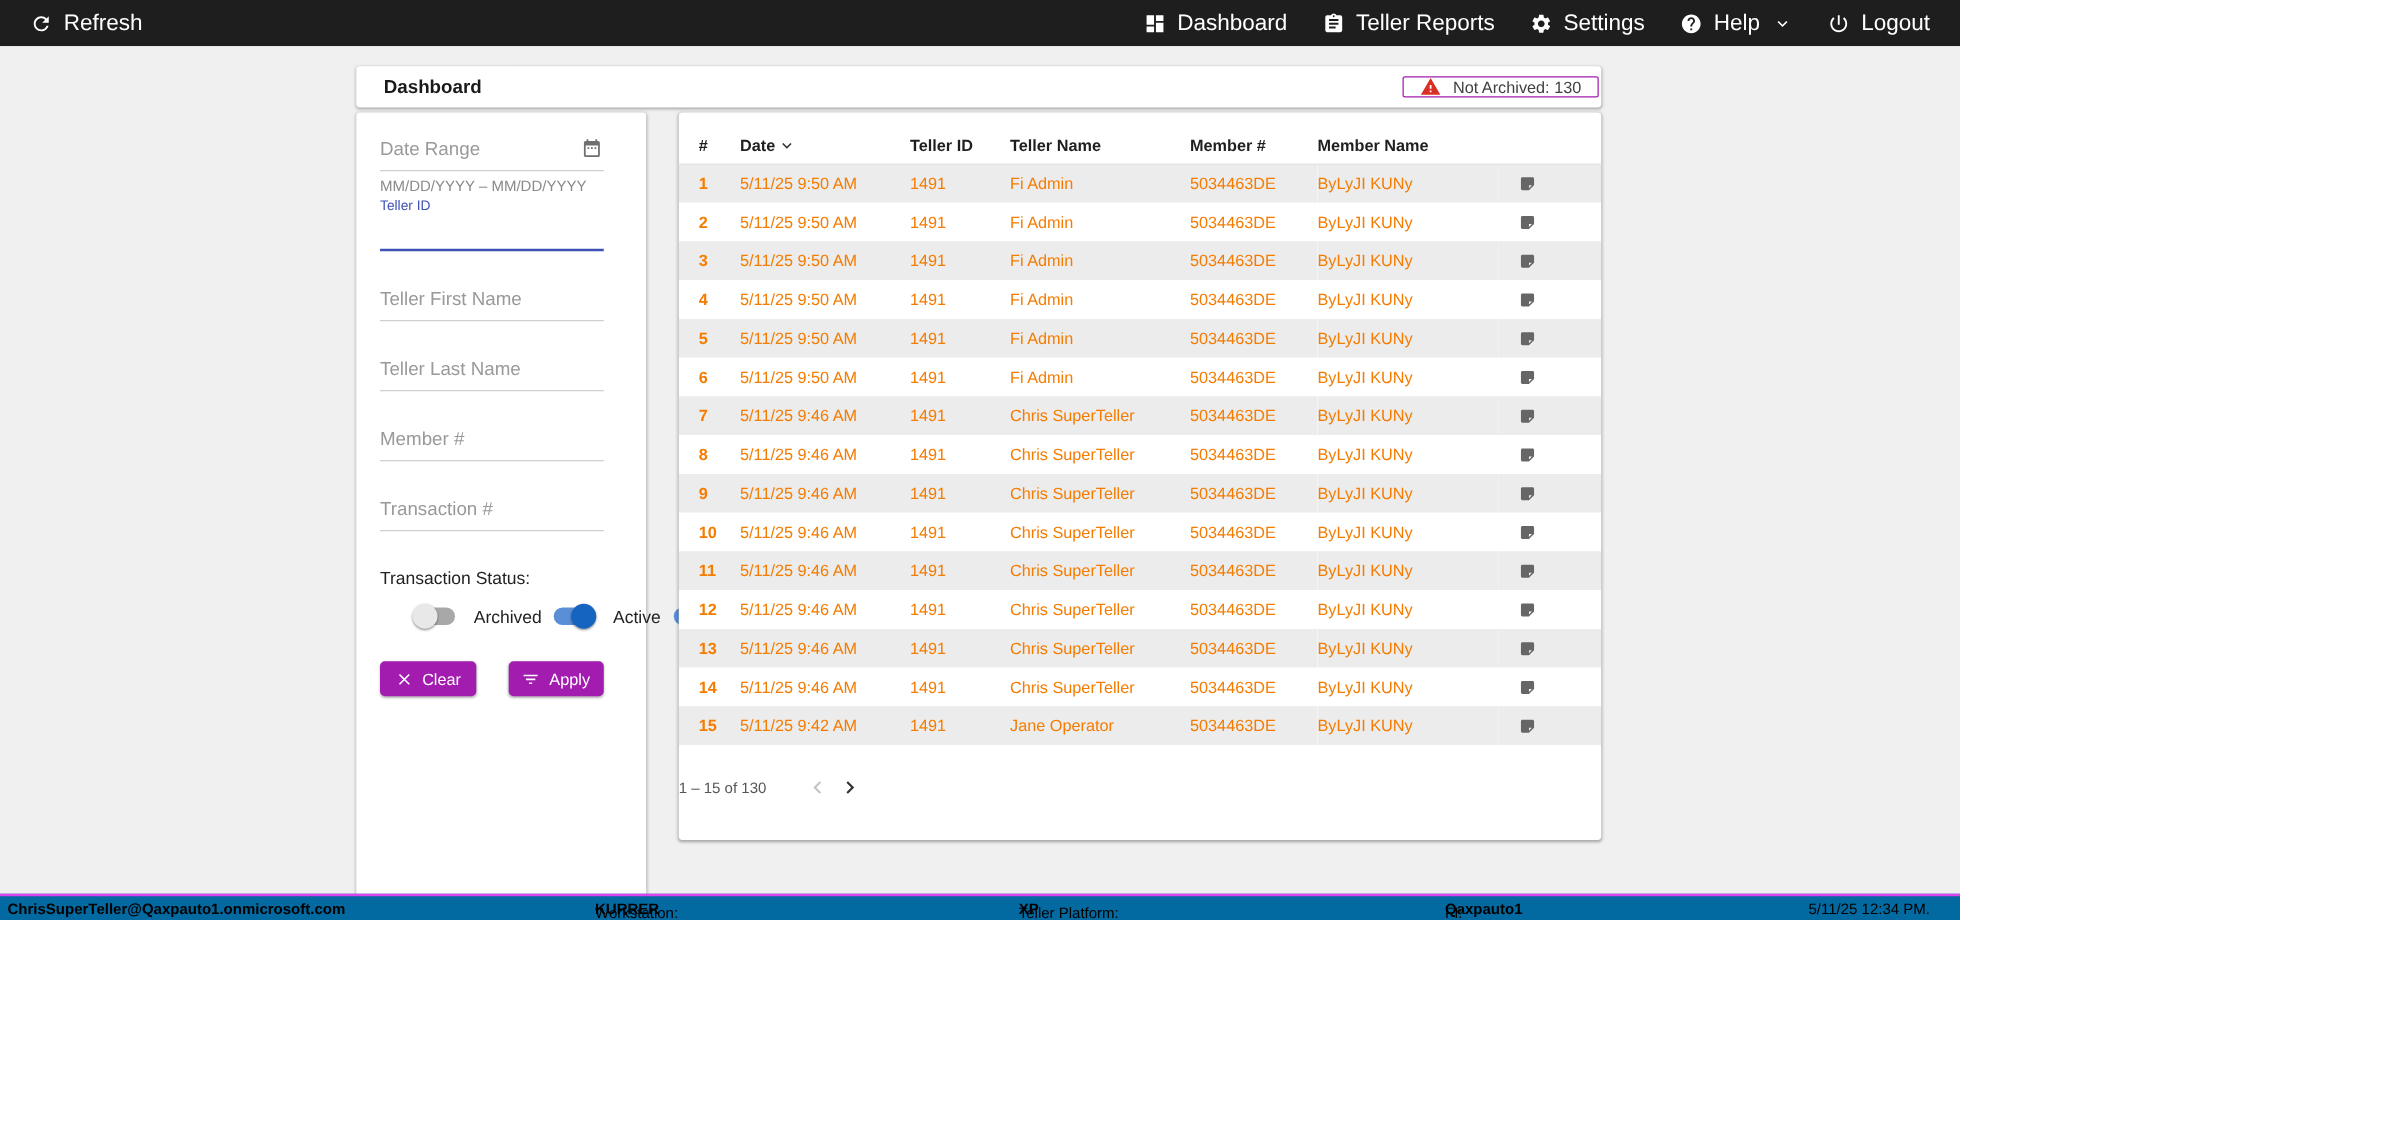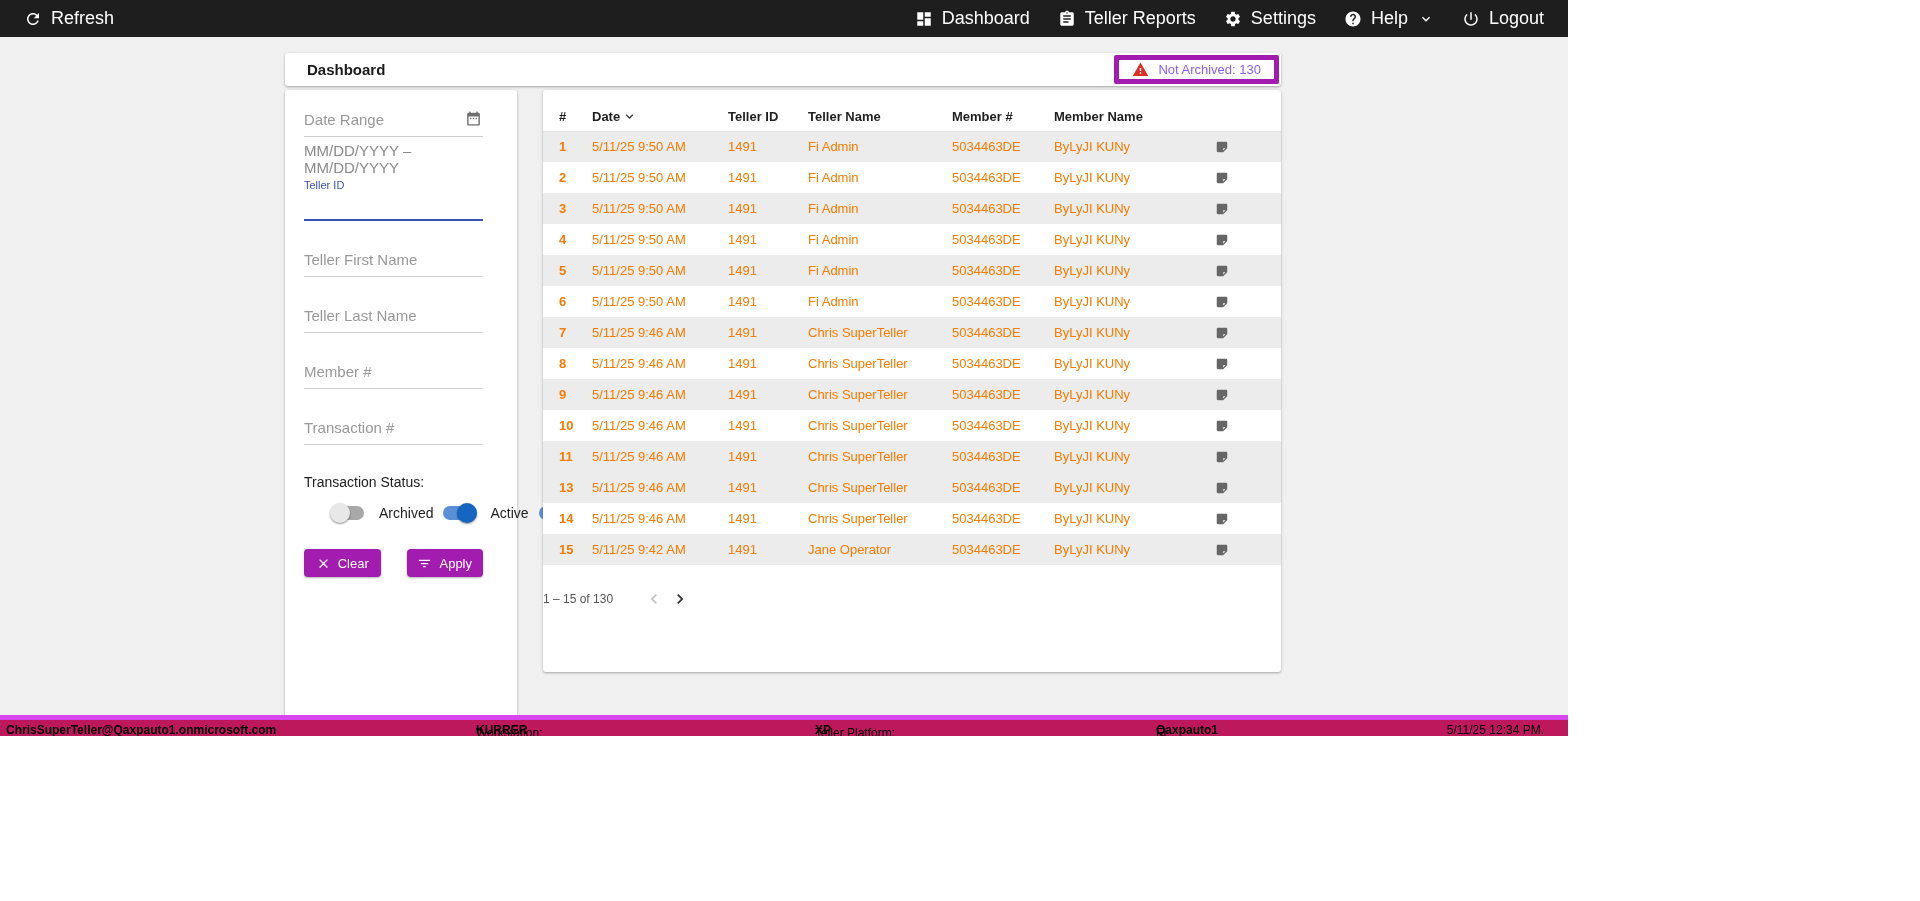--- a/index.html
+++ b/index.html
@@ -16,33 +16,33 @@
   .chev-icon { width:16px; height:16px; display:block; fill:#fff; margin-left:1px; }
 
   
   .main { position:absolute; top:37px; left:0; width:1568px; height:678px; background:#f0f0f0; }
   .card { position:absolute; background:#fff; border-radius:3px;
           box-shadow:0 1px 3px rgba(0,0,0,.22), 0 1px 2px rgba(0,0,0,.12); }
 
   .page-header { left:285px; top:16px; width:996px; height:33px; display:flex; align-items:center;
                  justify-content:space-between; padding:0 2px 0 22px; }
   .page-title { font-size:15px; font-weight:bold; color:#1a1a1a; }
-  .alert-badge { display:flex; align-items:center; gap:9px; height:29px; padding:0 13px;
-                 border:5px solid #a21caf; border-radius:2px; color:#8b5cf6; font-size:13px; background:#fff; }
+  .alert-badge { display:flex; align-items:center; gap:9px; height:17px; padding:0 13px;
+                 border:1px solid #a21caf; border-radius:2px; color:#404040; font-size:13px; background:#fff; }
   .warn-icon { width:17px; height:17px; fill:#d93025; }
 
   
   .filter-card { left:285px; top:53px; width:232px; height:692px; padding:14px 34px 0 19px; }
   .field { position:relative; }
   .mat-input { width:100%; border:none; border-bottom:1px solid #cfcfcf; background:transparent;
                font-size:15px; color:#333; padding:7px 0 8px 0; outline:none; font-family:inherit; }
   .mat-input::placeholder { color:#999; opacity:1; }
   .cal-btn { position:absolute; right:0; top:6px; width:20px; height:20px; border:none; background:none; cursor:pointer; padding:0; }
   .cal-icon { width:17px; height:17px; fill:#6f6f6f; }
-  .helper { font-size:15px; color:#8a8a8a; margin-top:5px; }
+  .helper { font-size:12px; color:#8a8a8a; margin-top:5px; }
   .tid-label { display:block; font-size:11px; color:#3f51b5; margin-top:3px; }
   .tid-input { width:100%; border:none; border-bottom:2px solid #3f51b5; height:30px; background:transparent;
                outline:none; font-size:15px; font-family:inherit; color:#333; }
   .spaced { margin-top:23px; }
   .status-label { margin-top:29px; font-size:14px; color:#222; }
   .toggles { margin-top:13px; display:flex; flex-direction:row; gap:8px; padding-left:26px; }
   .toggle-row { display:flex; align-items:center; gap:13px; height:20px; cursor:pointer; }
   .toggle-label { font-size:14px; color:#222; }
   .switch { position:relative; width:36px; height:20px; display:inline-block; flex:0 0 36px; }
   .switch .track { position:absolute; top:3px; left:2px; width:32px; height:14px; border-radius:7px; background:#a8a8a8; }
@@ -73,22 +73,22 @@
 
   .pagination { display:flex; align-items:center; justify-content:flex-start; margin-top:21px;
                 padding-right:22px; font-size:12px; color:#555; }
   .pag-text { margin-right:28px; }
   .pg-btn { width:26px; height:26px; border:none; background:none; display:flex; align-items:center;
             justify-content:center; cursor:pointer; padding:0; }
   .pg-prev svg { width:20px; height:20px; fill:#c4c4c4; }
   .pg-next svg { width:20px; height:20px; fill:#2f2f2f; }
 
   
-  .statusbar { position:absolute; top:715px; left:0; width:1568px; height:21px; background:#be185d;
-               border-top:5px solid #d946ef; font-size:12px; color:#000; }
+  .statusbar { position:absolute; top:715px; left:0; width:1568px; height:21px; background:#0369a1;
+               border-top:2px solid #d946ef; font-size:12px; color:#000; }
   .statusbar span { position:absolute; top:3px; white-space:nowrap; }
   .sb-user { left:6px; font-weight:bold; }
   .sb-ws { left:476px; } .sb-tp { left:815px; } .sb-fi { left:1156px; }
   .sb-dt { right:24px; font-weight:normal; }
   .sb-bold { font-weight:bold; position:static !important; }
 </style>
 </head>
 <body>
 
 <div class="app">
@@ -396,20 +396,33 @@
       <td>Chris SuperTeller</td>
       <td>5034463DE</td>
       <td>ByLyJI KUNy</td>
       <td class="note-cell">
         <svg class="note-icon" viewBox="0 0 24 24" fill-rule="evenodd">
                   <path d="M19 3H5c-1.1 0-2 .9-2 2v14c0 1.1.9 2 2 2h9l7-7V5c0-1.1-.9-2-2-2zm-5 15v-4h4l-4 4z"></path>
                 </svg>
       </td>
     </tr>
 
+    <tr>
+      <td class="num">12</td>
+      <td>5/11/25 9:46 AM</td>
+      <td>1491</td>
+      <td>Chris SuperTeller</td>
+      <td>5034463DE</td>
+      <td>ByLyJI KUNy</td>
+      <td class="note-cell">
+        <svg class="note-icon" viewBox="0 0 24 24" fill-rule="evenodd">
+                  <path d="M19 3H5c-1.1 0-2 .9-2 2v14c0 1.1.9 2 2 2h9l7-7V5c0-1.1-.9-2-2-2zm-5 15v-4h4l-4 4z"></path>
+                </svg>
+      </td>
+    </tr>
 
     <tr class="odd">
       <td class="num">13</td>
       <td>5/11/25 9:46 AM</td>
       <td>1491</td>
       <td>Chris SuperTeller</td>
       <td>5034463DE</td>
       <td>ByLyJI KUNy</td>
       <td class="note-cell">
         <svg class="note-icon" viewBox="0 0 24 24" fill-rule="evenodd">

